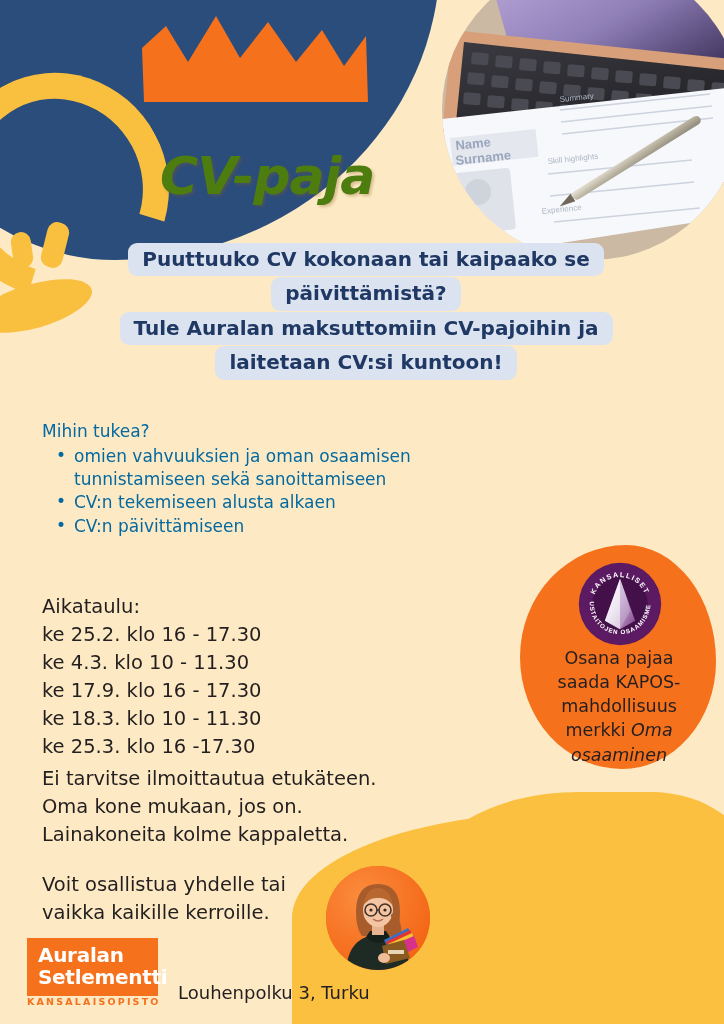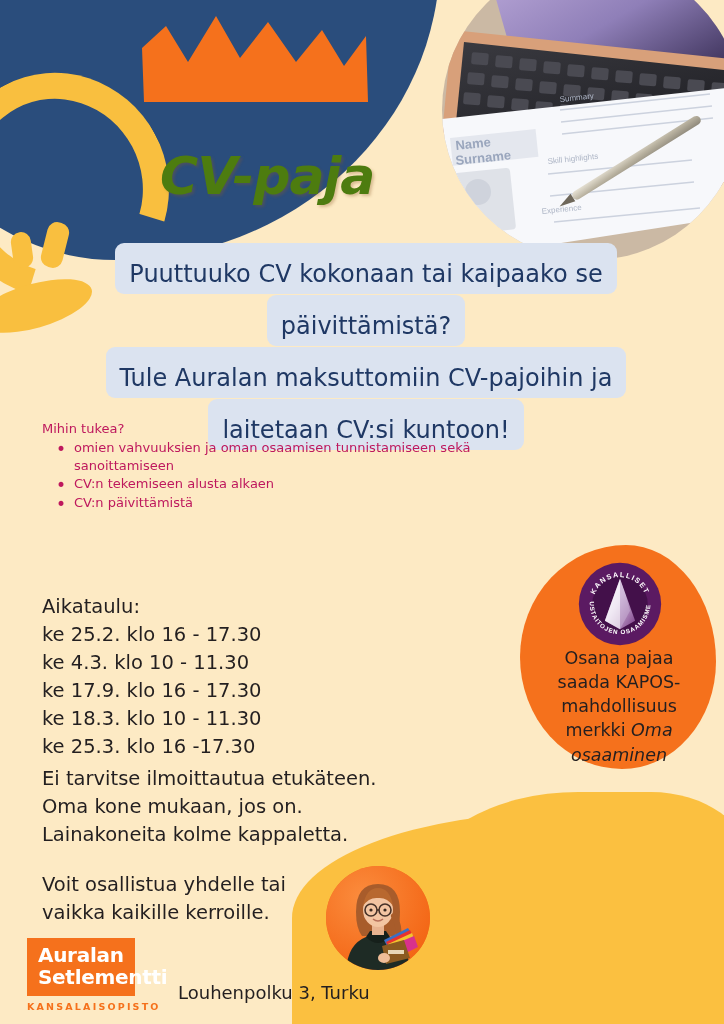--- a/index.html
+++ b/index.html
@@ -101,37 +101,37 @@
     left: 66px;
     top: 243px;
     width: 600px;
     text-align: center;
   }
   .headline .hl {
     display: inline-block;
     background: #dbe3f0;
     color: #1f3864;
     font-family: "DejaVu Sans", sans-serif;
-    font-weight: normal;
-    font-size: 24px;
+    font-weight: bold;
+    font-size: 20px;
     line-height: 1.12;
-    padding: 18px 14px 6px 14px;
+    padding: 5px 14px 6px 14px;
     border-radius: 9px;
     margin-bottom: 1px;
     white-space: nowrap;
   }
 
   
   .body-col {
     position: absolute;
     left: 42px;
     top: 420px;
     width: 470px;
-    color: #be185d;
-    font-size: 13px;
+    color: #0369a1;
+    font-size: 17px;
     line-height: 1.34;
   }
   .body-col .lead { margin: 0 0 2px 0; }
   .body-col ul {
     margin: 0;
     padding-left: 30px;
     list-style: none;
   }
   .body-col li {
     position: relative;
@@ -238,37 +238,36 @@
     font-weight: bold;
     font-size: 19.5px;
     line-height: 1.44;
   }
 
   
   .logo {
     position: absolute;
     left: 27px;
     top: 938px;
-    width: 108px;
+    width: 131px;
   }
   .logo-box {
     background: #f5711c;
     padding: 7px 11px 8px 11px;
   }
   .logo-box span {
     display: block;
     color: #ffffff;
     font-family: "DejaVu Sans", sans-serif;
     font-weight: bold;
     font-size: 20px;
     line-height: 1.08;
     letter-spacing: -0.3px;
   }
   .logo-sub {
-    margin-top: 5px;
     color: #f5711c;
     font-family: "DejaVu Sans", sans-serif;
     font-weight: bold;
     font-size: 9.5px;
     letter-spacing: 2.2px;
   }
   .address {
     position: absolute;
     left: 178px;
     top: 982px;
@@ -388,21 +387,21 @@
     <div><span class="hl">päivittämistä?</span></div>
     <div><span class="hl">Tule Auralan maksuttomiin CV-pajoihin ja</span></div>
     <div><span class="hl">laitetaan CV:si kuntoon!</span></div>
   </div>
 
   <div class="body-col">
     <p class="lead">Mihin tukea?</p>
     <ul>
       <li>omien vahvuuksien ja oman osaamisen tunnistamiseen sekä sanoittamiseen</li>
       <li>CV:n tekemiseen alusta alkaen</li>
-      <li>CV:n päivittämistä</li>
+      <li>CV:n päivittämiseen</li>
     </ul>
   </div>
 
   <div class="schedule">
     <div>Aikataulu:</div>
     <div>ke 25.2. klo 16 - 17.30</div>
     <div>ke 4.3. klo 10 - 11.30</div>
     <div>ke 17.9. klo 16 - 17.30</div>
     <div>ke 18.3. klo 10 - 11.30</div>
     <div>ke 25.3. klo 16 -17.30</div>

